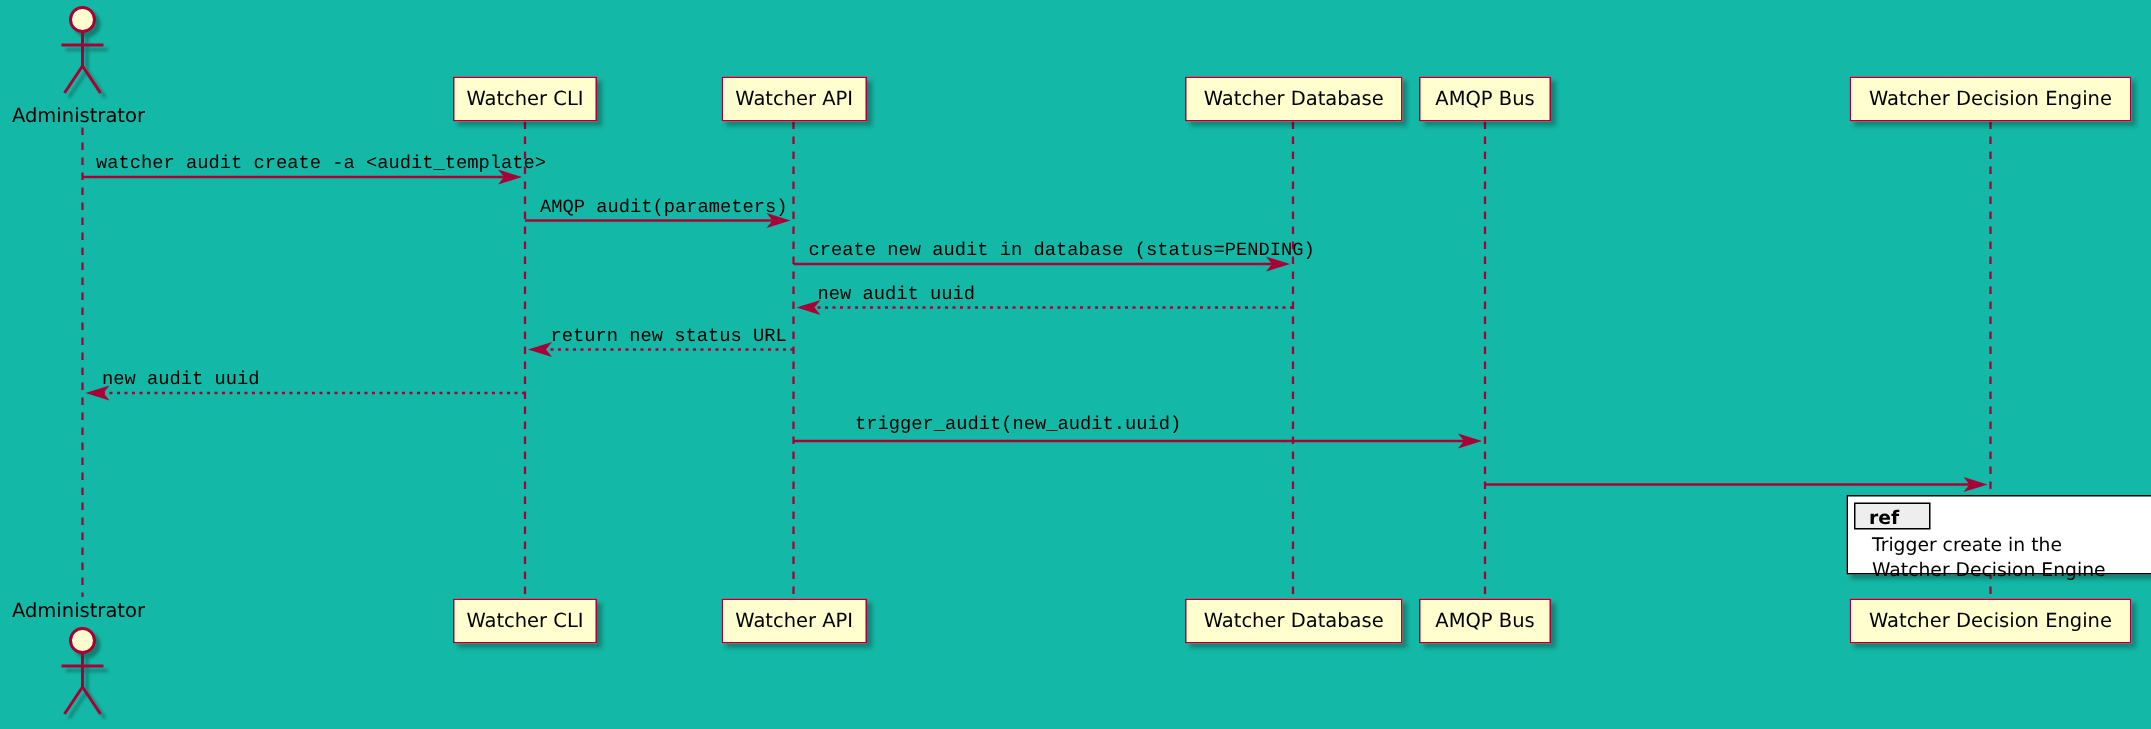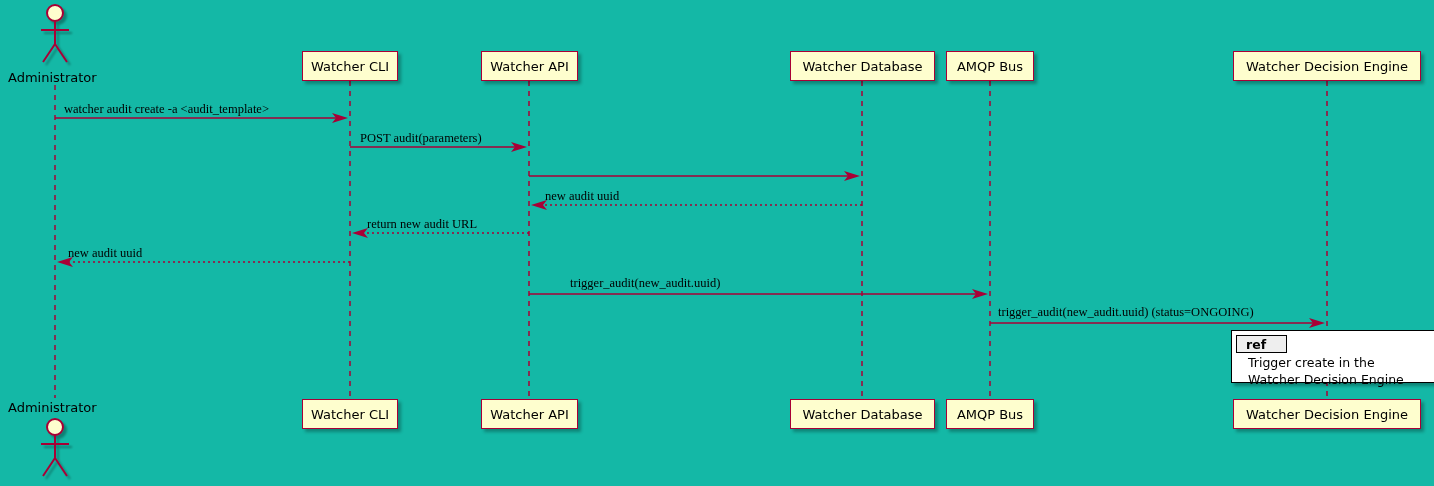--- a/index.html
+++ b/index.html
@@ -17,21 +17,21 @@
   }
   svg.layer {
     position: absolute;
     left: 0;
     top: 0;
     width: 1434px;
     height: 486px;
   }
   .msg-label {
     position: absolute;
-    font-family: Liberation Serif, serif;
+    font-family: Liberation Mono, monospace;
     font-size: 12.5px;
     color: #000000;
     white-space: nowrap;
     line-height: 1;
   }
   .participant-box {
     position: absolute;
     background: #FEFECE;
     border: 1.5px solid #A80036;
     box-shadow: 3px 3px 3px rgba(0,0,0,0.28);
@@ -204,26 +204,26 @@
     <span class="participant-label">AMQP Bus</span>
   </div>
   <div class="participant-box" style="left:1233px; top:399px; width:188px; height:30px;">
     <span class="participant-label">Watcher Decision Engine</span>
   </div>
 
   <div class="actor-label" style="left:8px; top:70px;">Administrator</div>
   <div class="actor-label" style="left:8px; top:400px;">Administrator</div>
 
   <div class="msg-label" style="left:64px; top:103px;">watcher audit create -a &lt;audit_template&gt;</div>
-  <div class="msg-label" style="left:360px; top:132px;">POST audit(parameters)</div>
+  <div class="msg-label" style="left:360px; top:132px;">AMQP audit(parameters)</div>
+  <div class="msg-label" style="left:539px; top:161px;">create new audit in database (status=PENDING)</div>
   <div class="msg-label" style="left:545px; top:190px;">new audit uuid</div>
-  <div class="msg-label" style="left:367px; top:218px;">return new audit URL</div>
+  <div class="msg-label" style="left:367px; top:218px;">return new status URL</div>
   <div class="msg-label" style="left:68px; top:247px;">new audit uuid</div>
   <div class="msg-label" style="left:570px; top:277px;">trigger_audit(new_audit.uuid)</div>
-  <div class="msg-label" style="left:998px; top:306px;">trigger_audit(new_audit.uuid) (status=ONGOING)</div>
 
   <div class="ref-box" style="left:1231px; top:330px; width:210px; height:53px;">
     <div class="ref-tab">
       <span class="ref-tab-label">ref</span>
     </div>
     <div class="ref-body">
       <div>Trigger create in the</div>
       <div>Watcher Decision Engine</div>
     </div>
   </div>

